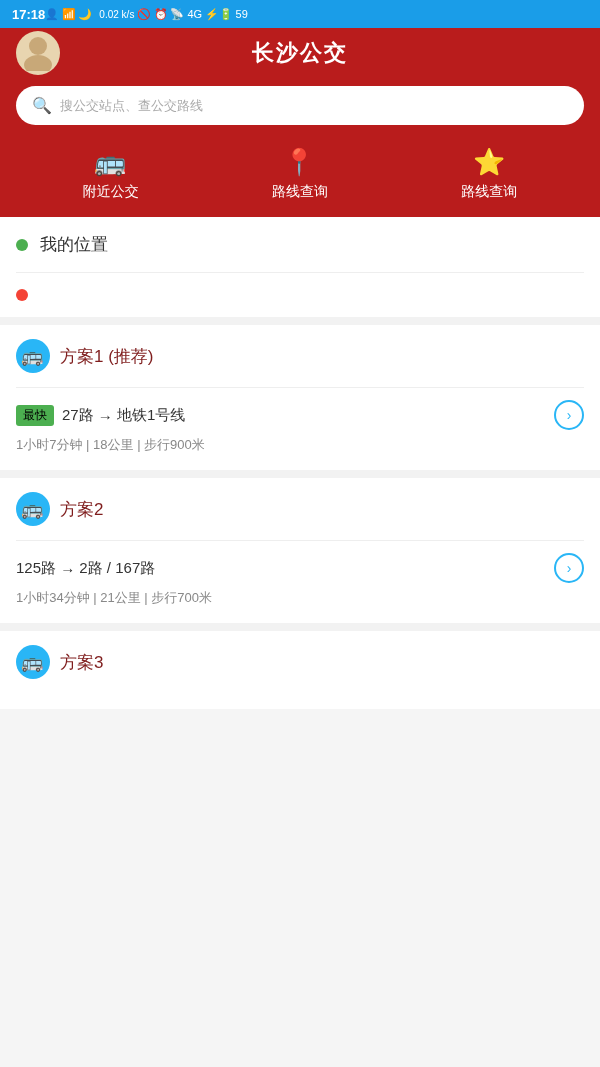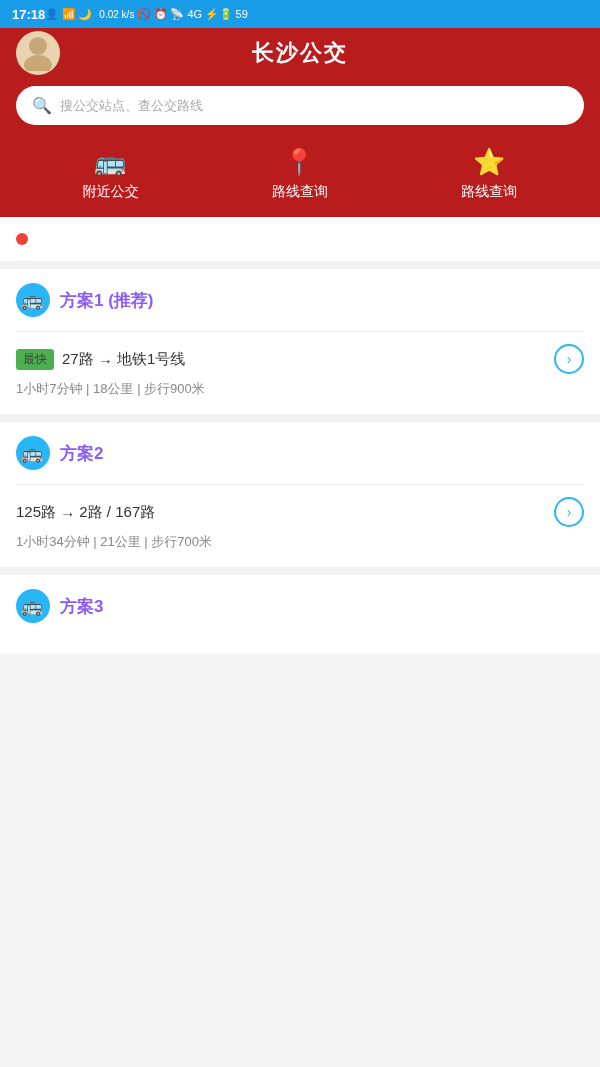--- a/index.html
+++ b/index.html
@@ -141,21 +141,21 @@
       width: 34px;
       height: 34px;
       border-radius: 50%;
       background: #29b6f6;
       display: flex;
       align-items: center;
       justify-content: center;
       color: white;
       font-size: 18px;
     }
-    .plan-title { font-size: 17px; font-weight: bold; color: #8b5cf6; }
+    .plan-title { font-size: 17px; font-weight: normal; color: #7f1d1d; }
 
     
     .route-card {
       padding: 12px 0 16px;
       border-top: 1px solid #eee;
     }
     .route-top {
       display: flex;
       align-items: center;
       gap: 8px;
@@ -163,21 +163,21 @@
       justify-content: space-between;
     }
     .route-left {
       display: flex;
       align-items: center;
       gap: 8px;
       flex: 1;
     }
     .badge-fastest {
       background: #4caf50;
-      color: #404040;
+      color: #000000;
       font-size: 12px;
       padding: 2px 7px;
       border-radius: 3px;
       white-space: nowrap;
     }
     .route-name { font-size: 15px; color: #333; font-weight: 500; }
     .chevron-btn {
       width: 30px;
       height: 30px;
       border-radius: 50%;
@@ -244,20 +244,24 @@
       <span class="nav-icon-circle">⭐</span>
       <span class="nav-label">路线查询</span>
     </div>
   </div>
 </div>
 
 <div class="main-content">
 
   <div class="location-section">
     <div class="location-row">
+      <span class="dot dot-green"></span>
+      <span class="location-text">我的位置</span>
+    </div>
+    <div class="location-row">
       <span class="dot dot-red"></span>
     </div>
   </div>
 
   <div class="divider"></div>
 
   <div class="plan-section">
     <div class="plan-header">
       <div class="plan-bus-icon">🚌</div>
       <span class="plan-title">方案1 (推荐)</span>

